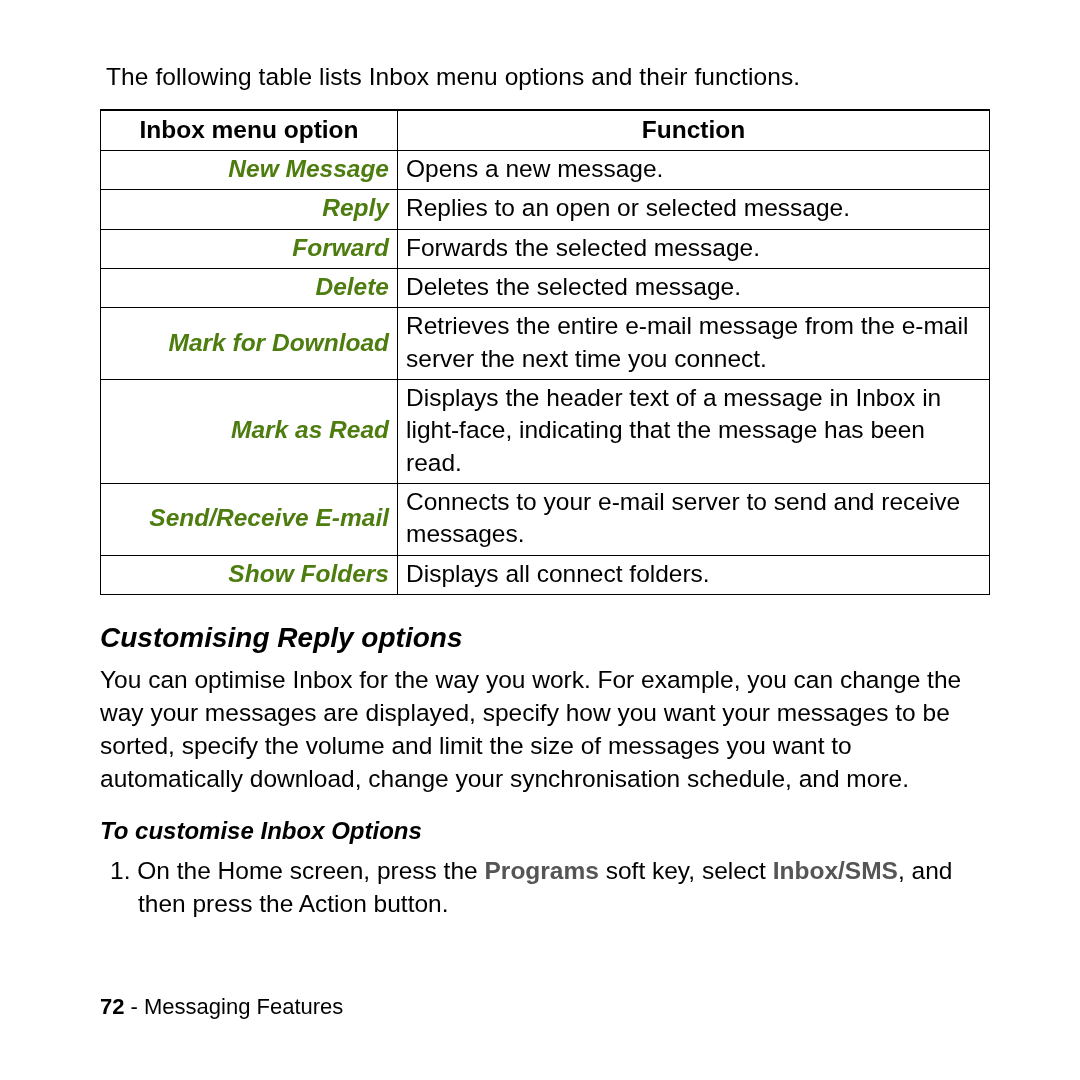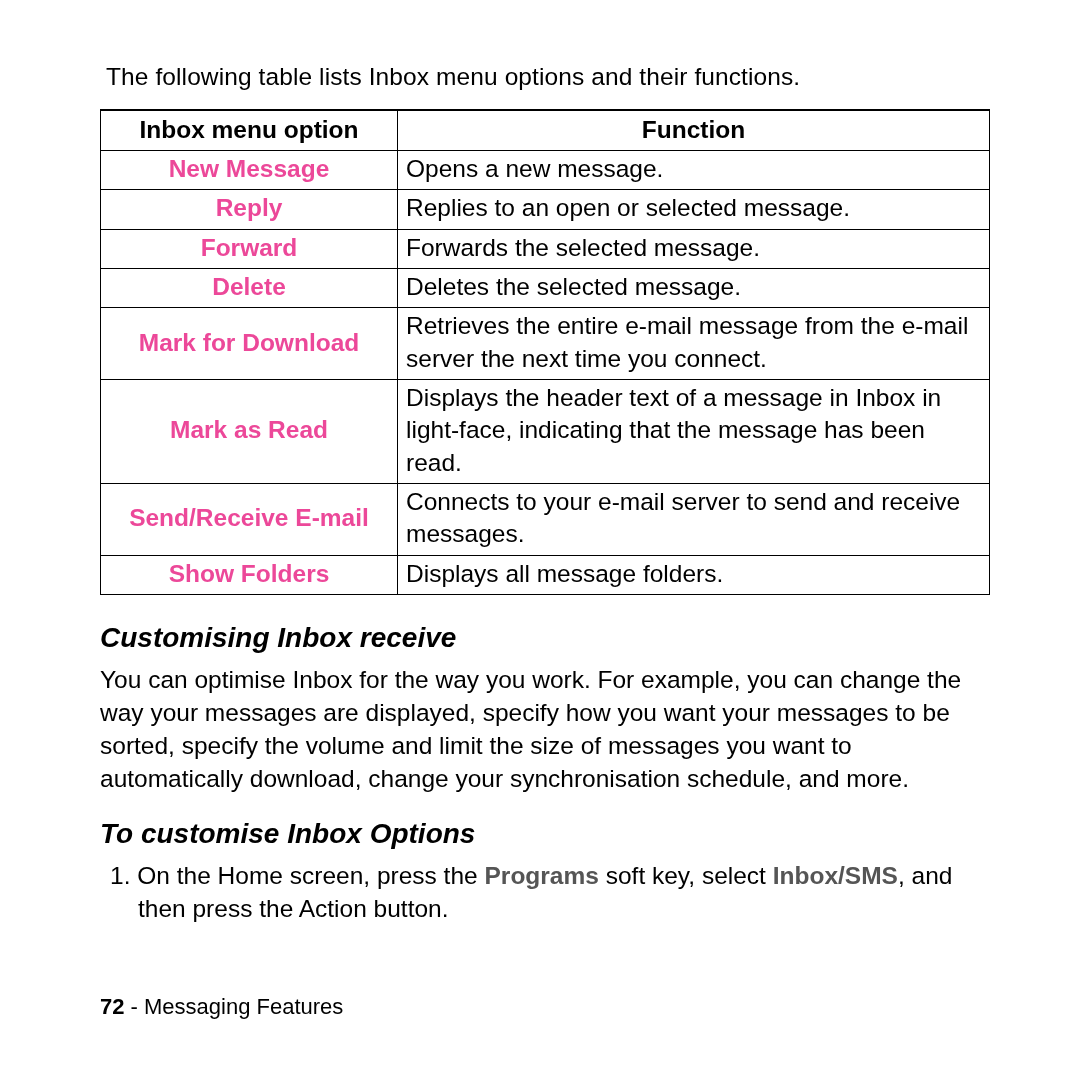--- a/index.html
+++ b/index.html
@@ -36,23 +36,24 @@
     text-align: center;
     padding: 2px 6px 4px;
     font-size: 24.5px;
   }
   td {
     padding: 2px 8px 4px;
     vertical-align: middle;
   }
   td.opt {
     width: 280px;
-    text-align: center;
+    text-align: right;
     font-weight: bold;
-    color: #ec4899;
+    color: #4d7c0f;
+    font-style: italic;
   }
   td.fn {
     text-align: left;
     font-weight: normal;
   }
   tr.headrow th {
     border-top: 2.5px solid #000;
   }
   tr.headrow th:first-child {
     border-top: 2.5px solid #000;
@@ -60,21 +61,21 @@
   .h2 {
     font-size: 28px;
     font-weight: bold;
     font-style: italic;
     margin: 18px 0 6px 0;
   }
   .para {
     margin: 0 0 20px 0;
   }
   .h3 {
-    font-size: 28px;
+    font-size: 24px;
     font-weight: bold;
     font-style: italic;
     margin: 16px 0 6px 0;
   }
   .step {
     margin: 0 0 0 0;
     text-indent: -28px;
     padding-left: 38px;
   }
   .sk { font-weight: bold; color:#555; }
@@ -122,26 +123,26 @@
     <tr>
       <td class="opt">Mark as Read</td>
       <td class="fn">Displays the header text of a message in Inbox in light-face, indicating that the message has been read.</td>
     </tr>
     <tr>
       <td class="opt">Send/Receive E-mail</td>
       <td class="fn">Connects to your e-mail server to send and receive messages.</td>
     </tr>
     <tr>
       <td class="opt">Show Folders</td>
-      <td class="fn">Displays all message folders.</td>
+      <td class="fn">Displays all connect folders.</td>
     </tr>
   </tbody>
     </table>
 
-  <div class="h2">Customising Inbox receive</div>
+  <div class="h2">Customising Reply options</div>
   <p class="para">You can optimise Inbox for the way you work. For example, you can change the way your messages are displayed, specify how you want your messages to be sorted, specify the volume and limit the size of messages you want to automatically download, change your synchronisation schedule, and more.</p>
 
   <div class="h3">To customise Inbox Options</div>
   <p class="step">
     <span>1. On the Home screen, press the </span><span class="sk">Programs</span><span> soft key, select </span><span class="sk">Inbox/SMS</span><span>, and then press the Action button.</span>
   </p>
 
   <div class="footer">
     <span class="pg">72</span><span> - Messaging Features</span>
   </div>

